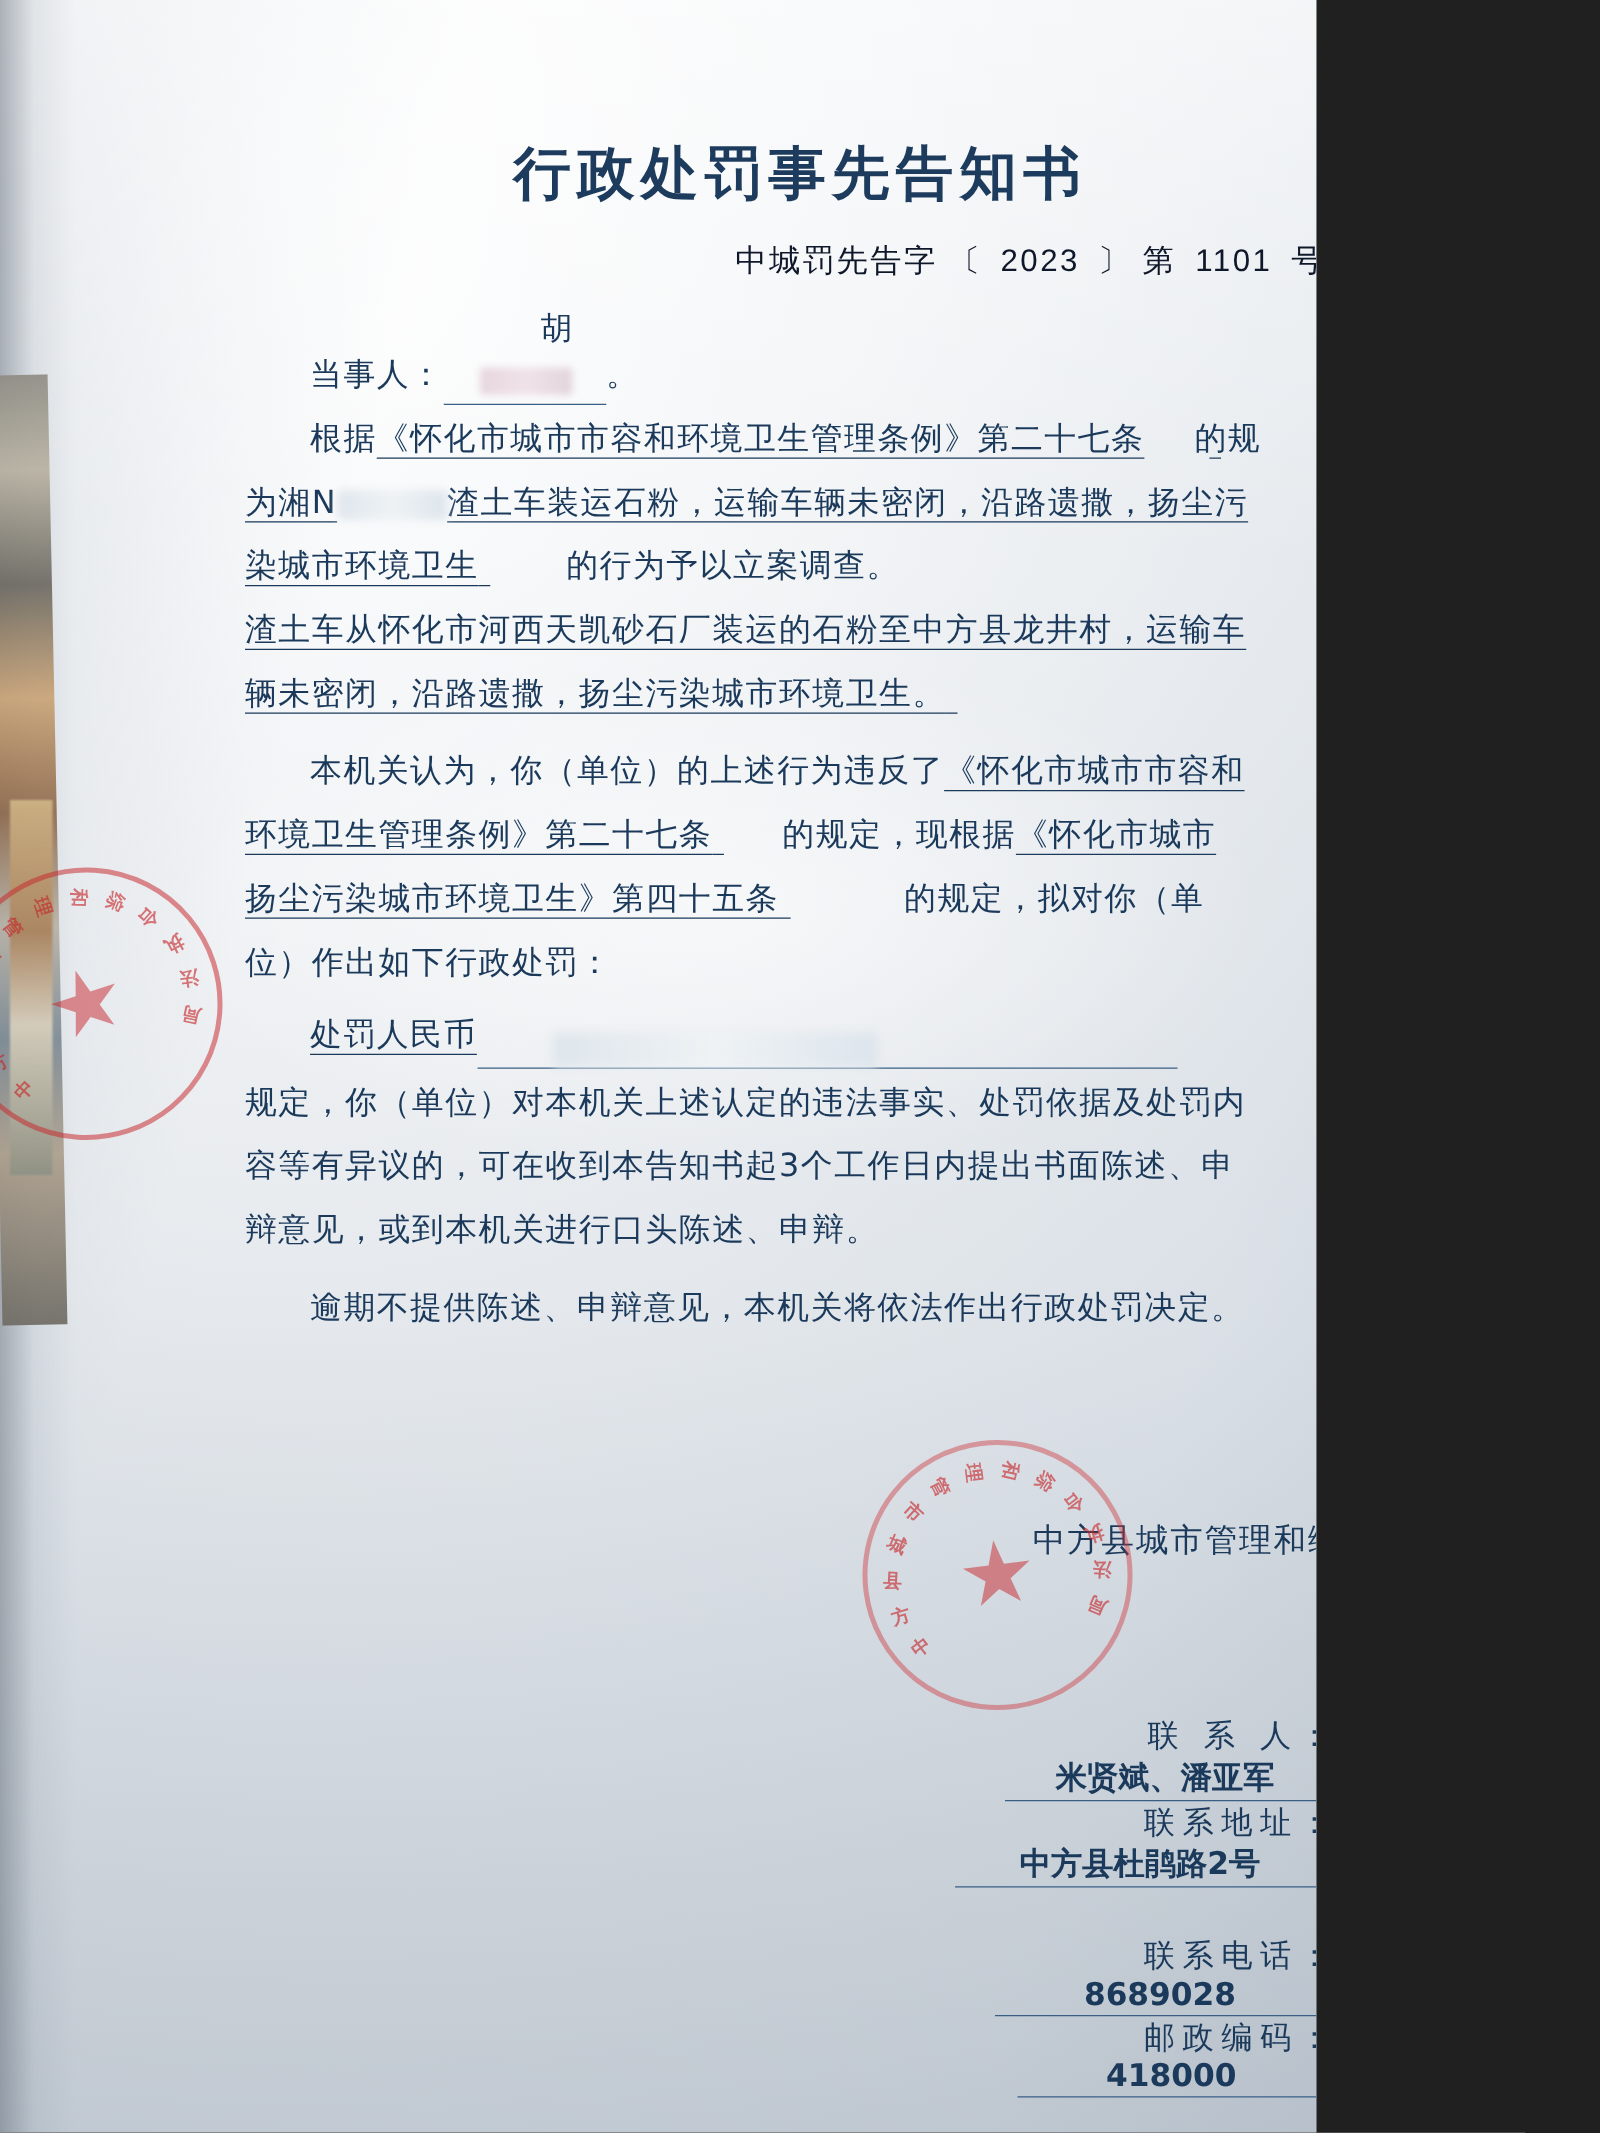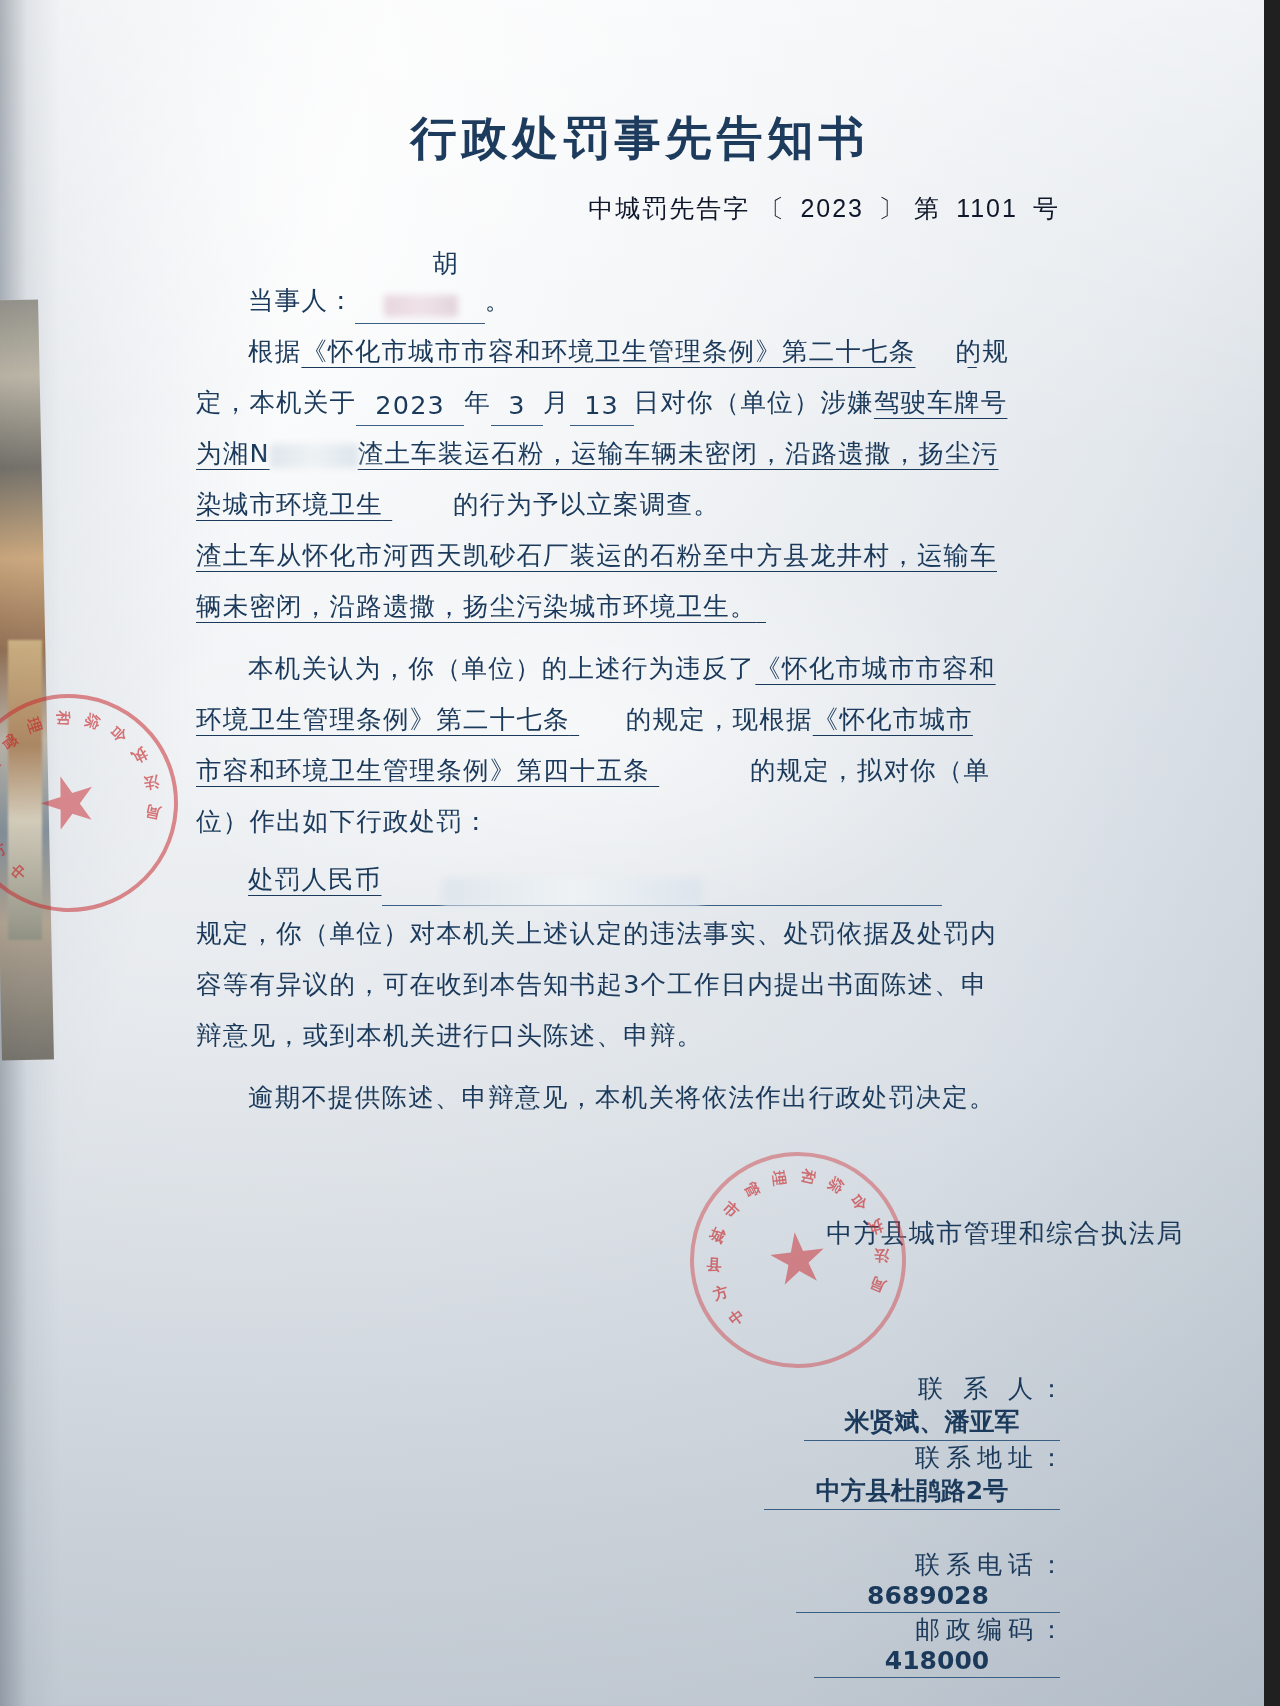--- a/index.html
+++ b/index.html
@@ -2,21 +2,21 @@
 <html lang="zh"><head>
 <meta charset="utf-8">
 <style>
   html, body {
     margin: 0;
     padding: 0;
     background: #202020;
   }
   #page {
     position: relative;
-    width: 1264px;
+    width: 1053px;
     height: 1706px;
     overflow: hidden;
     font-family: "Liberation Sans", "DejaVu Sans", sans-serif;
     background: #c9cfd4;
   }
   
   .paper {
     position: absolute;
     left: -10px;
     top: -14px;
@@ -254,23 +254,20 @@
     <div class="body">
 
       <div class="p indent">
         <span>当事人：</span><span class="fill" style="width:130px;"><span>胡</span><span class="blur" style="width:74px;height:22px;margin-left:2px;"></span></span><span>。</span>
       </div>
 
       <div class="p indent">
         <span>根据</span><span class="ul">《怀化市城市市容和环境卫生管理条例》第二十七条</span><span class="ul" style="display:inline-block;width:40px;">&nbsp;</span><span>的规</span>
       </div>
 
-      <div class="p">
-        <span>定，本机关于</span><span class="fill" style="width:108px;">2023</span><span>年</span><span class="fill" style="width:52px;">3</span><span>月</span><span class="fill" style="width:64px;">13</span><span>日对你（单位）涉嫌</span><span class="ul">驾驶车牌号</span>
-      </div>
 
       <div class="p">
         <span class="ul">为湘N</span><span class="blurline" style="width:88px;height:24px;"></span><span class="ul">渣土车装运石粉，运输车辆未密闭，沿路遗撒，扬尘污</span>
       </div>
 
       <div class="p">
         <span class="ul">染城市环境卫生</span><span class="ul" style="display:inline-block;width:70px;">&nbsp;</span><span>的行为予以立案调查。</span>
       </div>
 
 
@@ -284,21 +281,21 @@
 
       <div class="p indent" style="margin-top:14px;">
         <span>本机关认为，你（单位）的上述行为违反了</span><span class="ul">《怀化市城市市容和</span>
       </div>
 
       <div class="p">
         <span class="ul">环境卫生管理条例》第二十七条</span><span class="ul" style="display:inline-block;width:56px;">&nbsp;</span><span>的规定，现根据</span><span class="ul">《怀化市城市</span>
       </div>
 
       <div class="p">
-        <span class="ul">市容和环境卫生管理条例》第四十五条</span><span class="ul" style="display:inline-block;width:100px;">&nbsp;</span><span>的规定，拟对你（单</span>
+        <span class="ul">扬尘污染城市环境卫生》第四十五条</span><span class="ul" style="display:inline-block;width:100px;">&nbsp;</span><span>的规定，拟对你（单</span>
       </div>
 
       <div class="p">
         <span>位）作出如下行政处罚：</span>
       </div>
 
       <div class="p indent" style="margin-top:10px;">
         <span class="ul">处罚人民币</span><span class="rowline" style="display:inline-block;width:560px;height:38px;vertical-align:-12px;"><span class="blurline" style="width:260px;height:28px;margin:4px 0 0 8px;"></span></span>
       </div>
 

